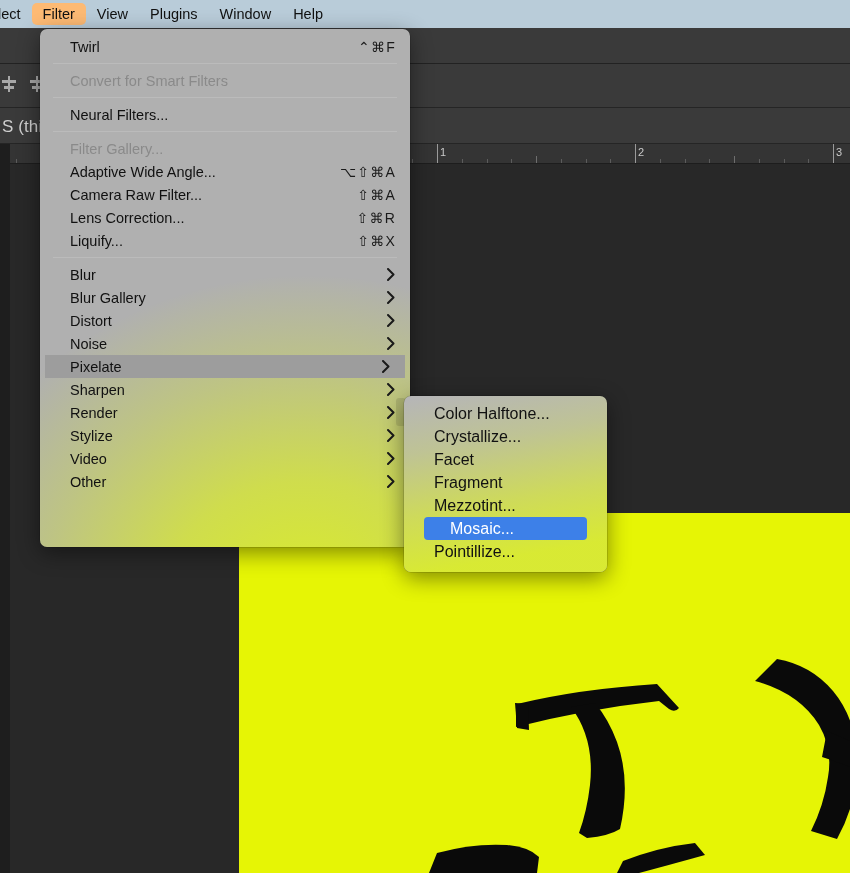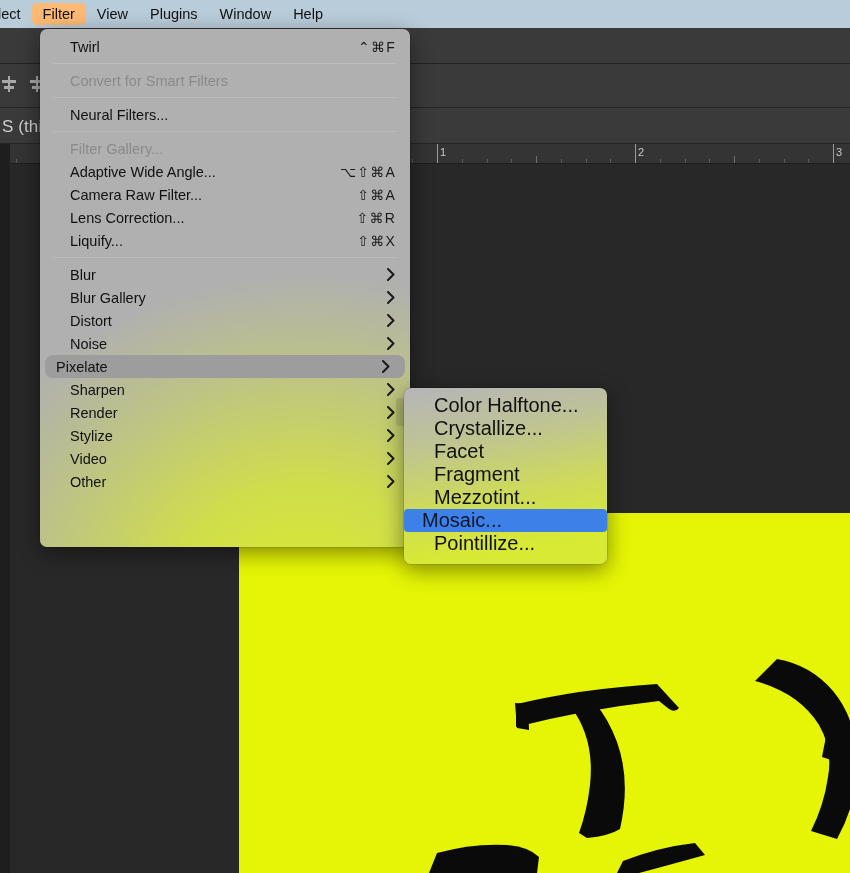--- a/index.html
+++ b/index.html
@@ -201,66 +201,66 @@
     position: absolute;
     right: 14px;
     font-size: 14px;
     color: #1a1a1a;
     letter-spacing: 1.2px;
   }
   .mi.disabled { color: #8a8a8a; }
   .mi.disabled .shortcut { color: #8a8a8a; }
   .mi.highlight {
     background: #9d9d9d;
-    border-radius: 8px;
+    border-radius: 0;
     margin: 0 5px;
-    padding-left: 11px;
+    padding-left: 25px;
   }
   .mi .chev {
     position: absolute;
     right: 15px;
     width: 8px; height: 13px;
   }
   .mi .chev svg { display: block; }
 
   .sep {
     height: 1px;
     margin: 5px 13px;
     background: rgba(255,255,255,.42);
     border-bottom: .5px solid rgba(0,0,0,.10);
   }
 
   
   .submenu {
     position: absolute;
-    left: 404px; top: 388px;
+    left: 404px; top: 396px;
     width: 203px; height: 176px;
     border-radius: 7px;
     background: #b6b6b6;
     box-shadow: 0 6px 22px rgba(0,0,0,.45), 0 0 0 .5px rgba(0,0,0,.22);
     z-index: 70;
     overflow: hidden;
-    font-size: 20px;
+    font-size: 16px;
     color: #111;
   }
   .submenu .vibrancy {
     position: absolute;
     inset: 0;
     pointer-events: none;
     background:
       linear-gradient(170deg, rgba(222,242,30,0) 2%, rgba(222,242,30,.22) 28%, rgba(222,242,30,.60) 58%, rgba(222,242,30,.86) 85%);
   }
   .submenu .content { position: relative; z-index: 2; padding: 6px 0; }
   .submenu .mi { padding-left: 30px; }
   .submenu .mi.selected {
     background: #3d80e8;
-    color: #0f172a;
+    color: #ffffff;
     border-radius: 4px;
-    margin: 0 0;
-    padding-left: 18px;
+    margin: 0 20px;
+    padding-left: 26px;
   }
 
   
   .submenu-left-shadow {
     position: absolute;
     left: 396px; top: 398px;
     width: 10px; height: 28px;
     background: rgba(0,0,0,.10);
     z-index: 65;
     border-radius: 3px;

